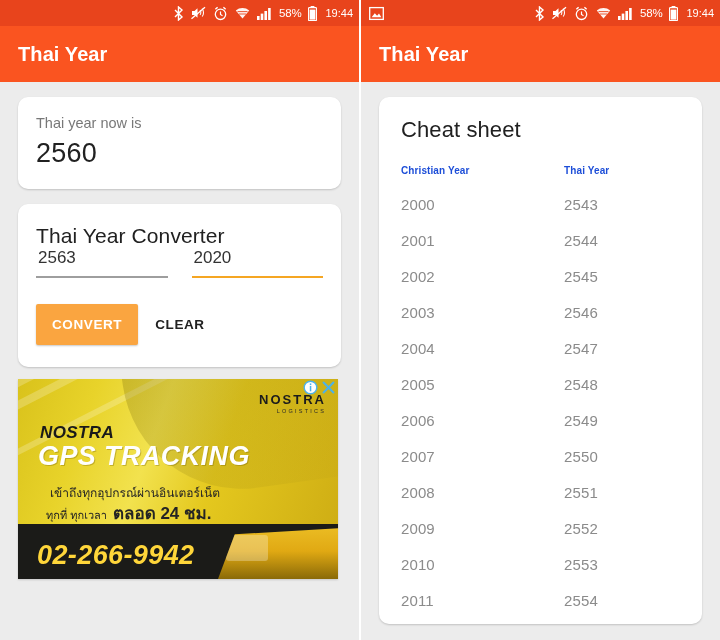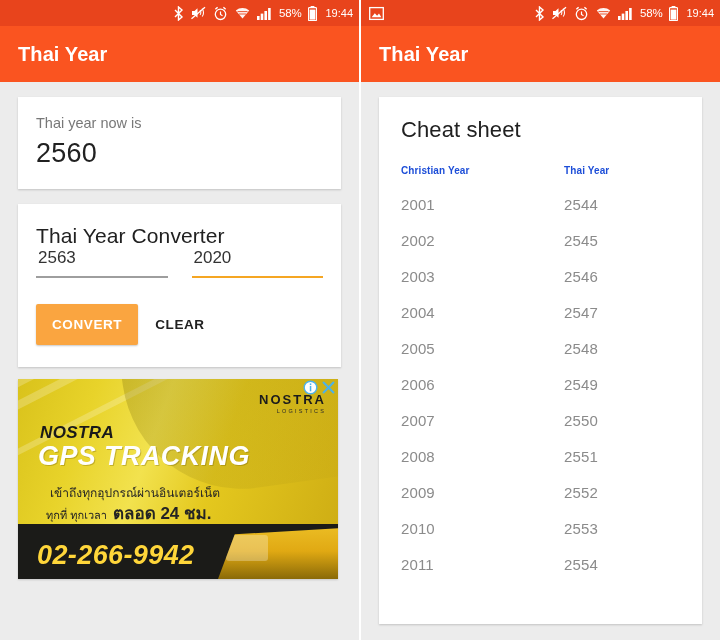--- a/index.html
+++ b/index.html
@@ -53,21 +53,21 @@
     font-size: 20px;
     font-weight: bold;
     letter-spacing: 0.1px;
   }
 
   
   .content { padding: 0; }
   .card {
     background: #ffffff;
     margin: 15px 18px 0 18px;
-    border-radius: 0;
+    border-radius: 10px;
     box-shadow: 0 1px 2px rgba(0,0,0,0.18);
   }
 
   
   .now-card { padding: 18px 18px 20px 18px; }
   .now-label {
     font-size: 14.5px; color: #787878; margin-bottom: 7px;
   }
   .now-value {
     font-size: 27px; color: #212121; letter-spacing: 0.2px;
@@ -412,20 +412,24 @@
         <div class="sheet-title">Cheat sheet</div>
         <table class="sheet">
           <thead>
             <tr>
               <th>Christian Year</th>
               <th class="c2">Thai Year</th>
             </tr>
           </thead>
           <tbody id="sheet-body">
               <tr>
+                <td>2000</td>
+                <td class="c2">2543</td>
+              </tr>
+              <tr>
                 <td>2001</td>
                 <td class="c2">2544</td>
               </tr>
               <tr>
                 <td>2002</td>
                 <td class="c2">2545</td>
               </tr>
               <tr>
                 <td>2003</td>
                 <td class="c2">2546</td>

